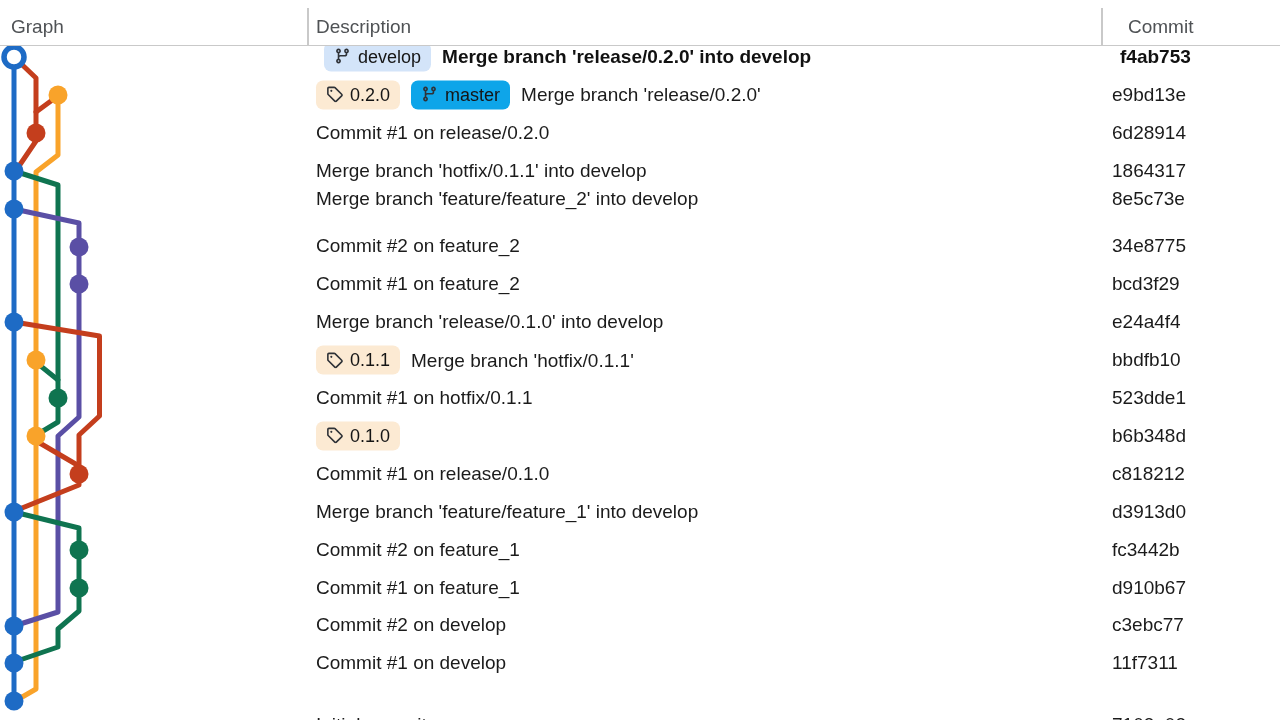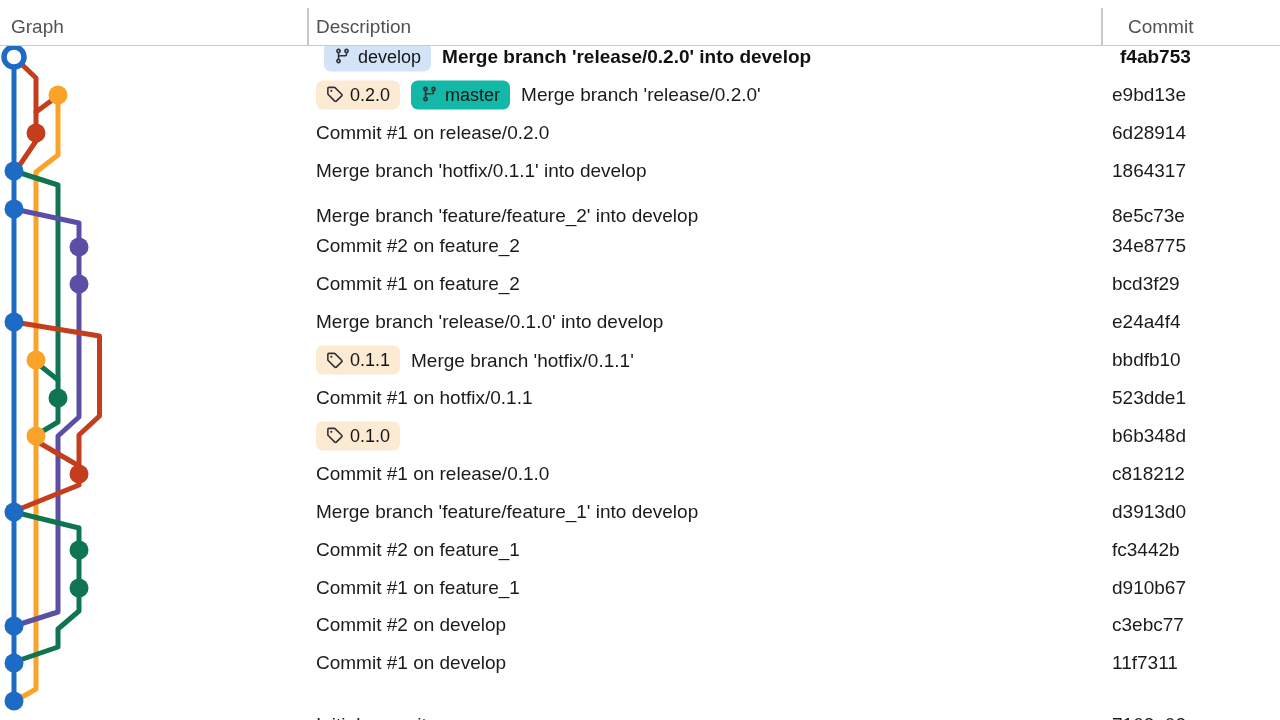--- a/index.html
+++ b/index.html
@@ -109,21 +109,21 @@
     <div class="row" style="top: 37.9px;">
       <div class="desc">
         <span class="badge" style="background: rgb(252, 234, 211);">
           <span class="bicon">
             <svg width="17" height="17" viewBox="0 0 16 16">
               <path d="M1 7.775V2.75C1 1.784 1.784 1 2.75 1h5.025c.464 0 .91.184 1.238.513l6.25 6.25a1.75 1.75 0 0 1 0 2.474l-5.026 5.026a1.75 1.75 0 0 1-2.474 0l-6.25-6.25A1.752 1.752 0 0 1 1 7.775Zm1.5 0c0 .066.026.13.073.177l6.25 6.25a.25.25 0 0 0 .354 0l5.025-5.025a.25.25 0 0 0 0-.354l-6.25-6.25a.25.25 0 0 0-.177-.073H2.75a.25.25 0 0 0-.25.25ZM6 5a1 1 0 1 1-2 0 1 1 0 0 1 2 0Z"></path>
             </svg>
           </span>
           <span>0.2.0</span>
         </span>
-        <span class="badge" style="background: #14b8a6;">
+        <span class="badge" style="background: #0ea5e9;">
           <span class="bicon">
             <svg width="17" height="17" viewBox="0 0 16 16">
               <path d="M9.5 3.25a2.25 2.25 0 1 1 3 2.122V6A2.5 2.5 0 0 1 10 8.5H6a1 1 0 0 0-1 1v1.128a2.251 2.251 0 1 1-1.5 0V5.372a2.25 2.25 0 1 1 1.5 0v1.836A2.493 2.493 0 0 1 6 7h4a1 1 0 0 0 1-1v-.628A2.25 2.25 0 0 1 9.5 3.25Zm-6 0a.75.75 0 1 0 1.5 0 .75.75 0 0 0-1.5 0Zm8.25-.75a.75.75 0 1 0 0 1.5.75.75 0 0 0 0-1.5ZM4.25 12a.75.75 0 1 0 0 1.5.75.75 0 0 0 0-1.5Z"></path>
             </svg>
           </span>
           <span>master</span>
         </span>
         <span class="">Merge branch 'release/0.2.0'</span>
       </div>
       <span class="hash">e9bd13e</span>
@@ -133,21 +133,21 @@
         <span class="">Commit #1 on release/0.2.0</span>
       </div>
       <span class="hash">6d28914</span>
     </div>
     <div class="row" style="top: 113.7px;">
       <div class="desc">
         <span class="">Merge branch 'hotfix/0.1.1' into develop</span>
       </div>
       <span class="hash">1864317</span>
     </div>
-    <div class="row" style="top: 159px;">
+    <div class="row" style="top: 142px;">
       <div class="desc">
         <span class="">Merge branch 'feature/feature_2' into develop</span>
       </div>
       <span class="hash">8e5c73e</span>
     </div>
     <div class="row" style="top: 189.5px; text-align: right;">
       <div class="desc">
         <span class="">Commit #2 on feature_2</span>
       </div>
       <span class="hash">34e8775</span>

